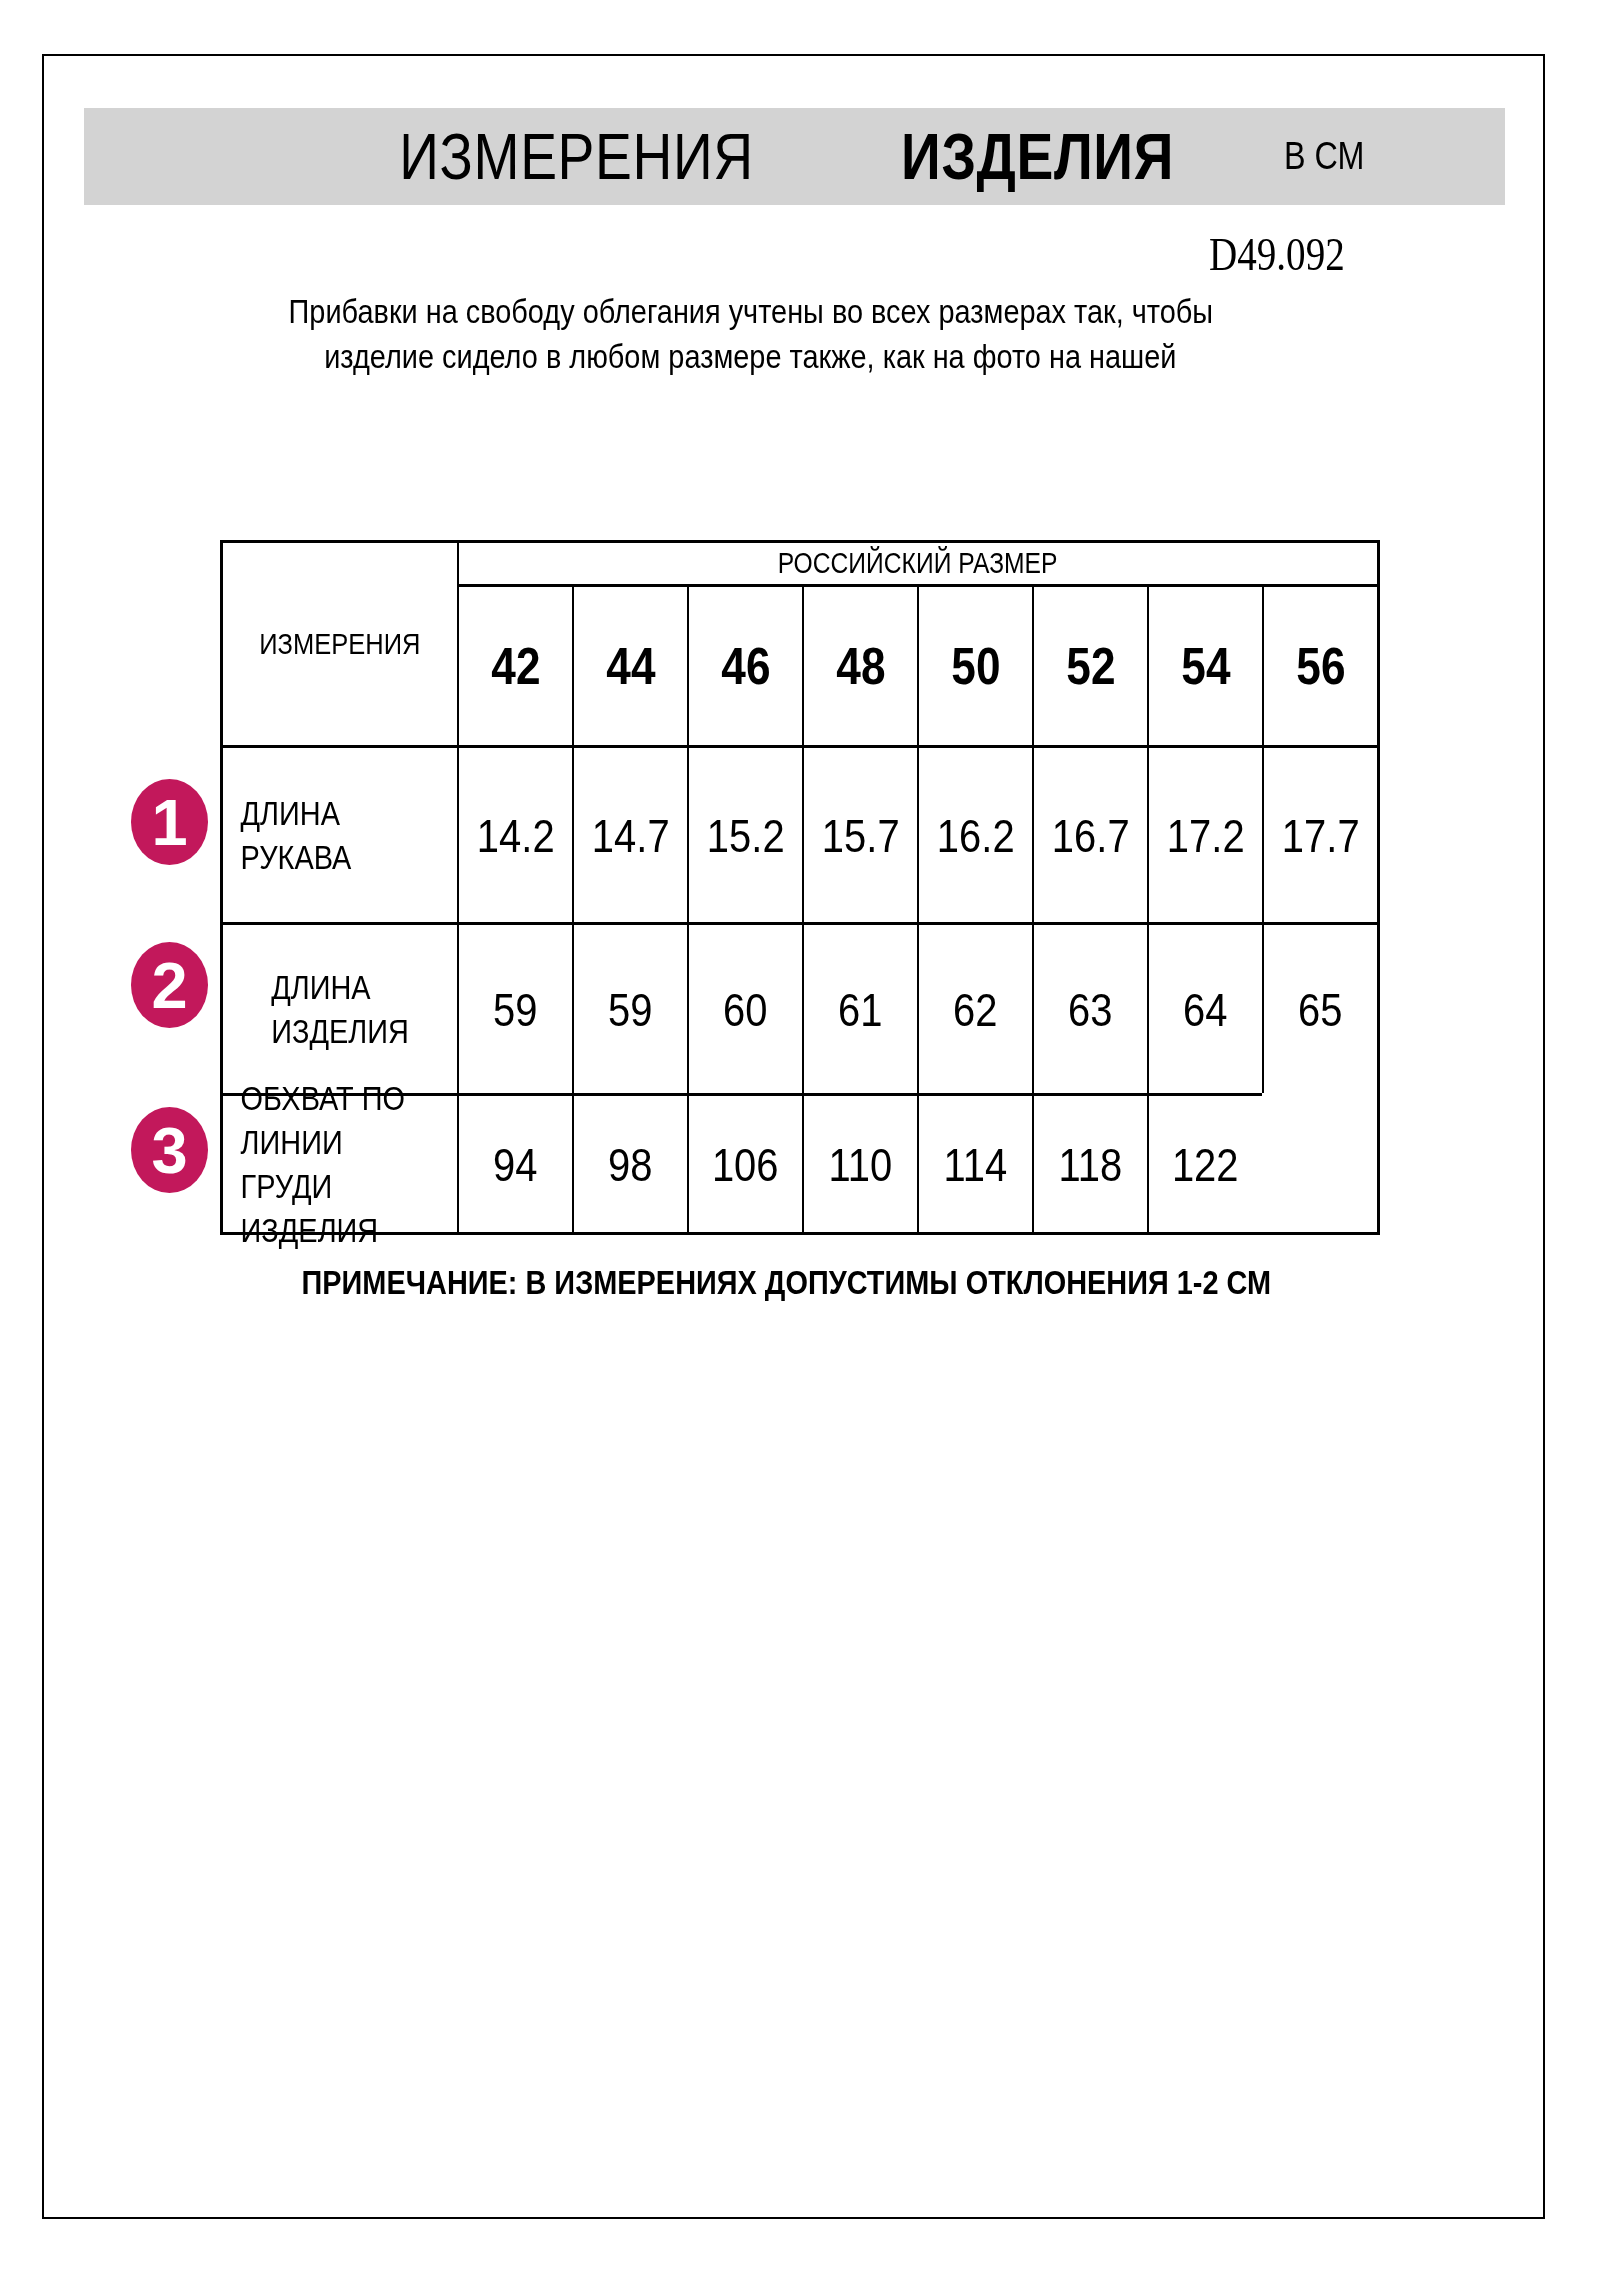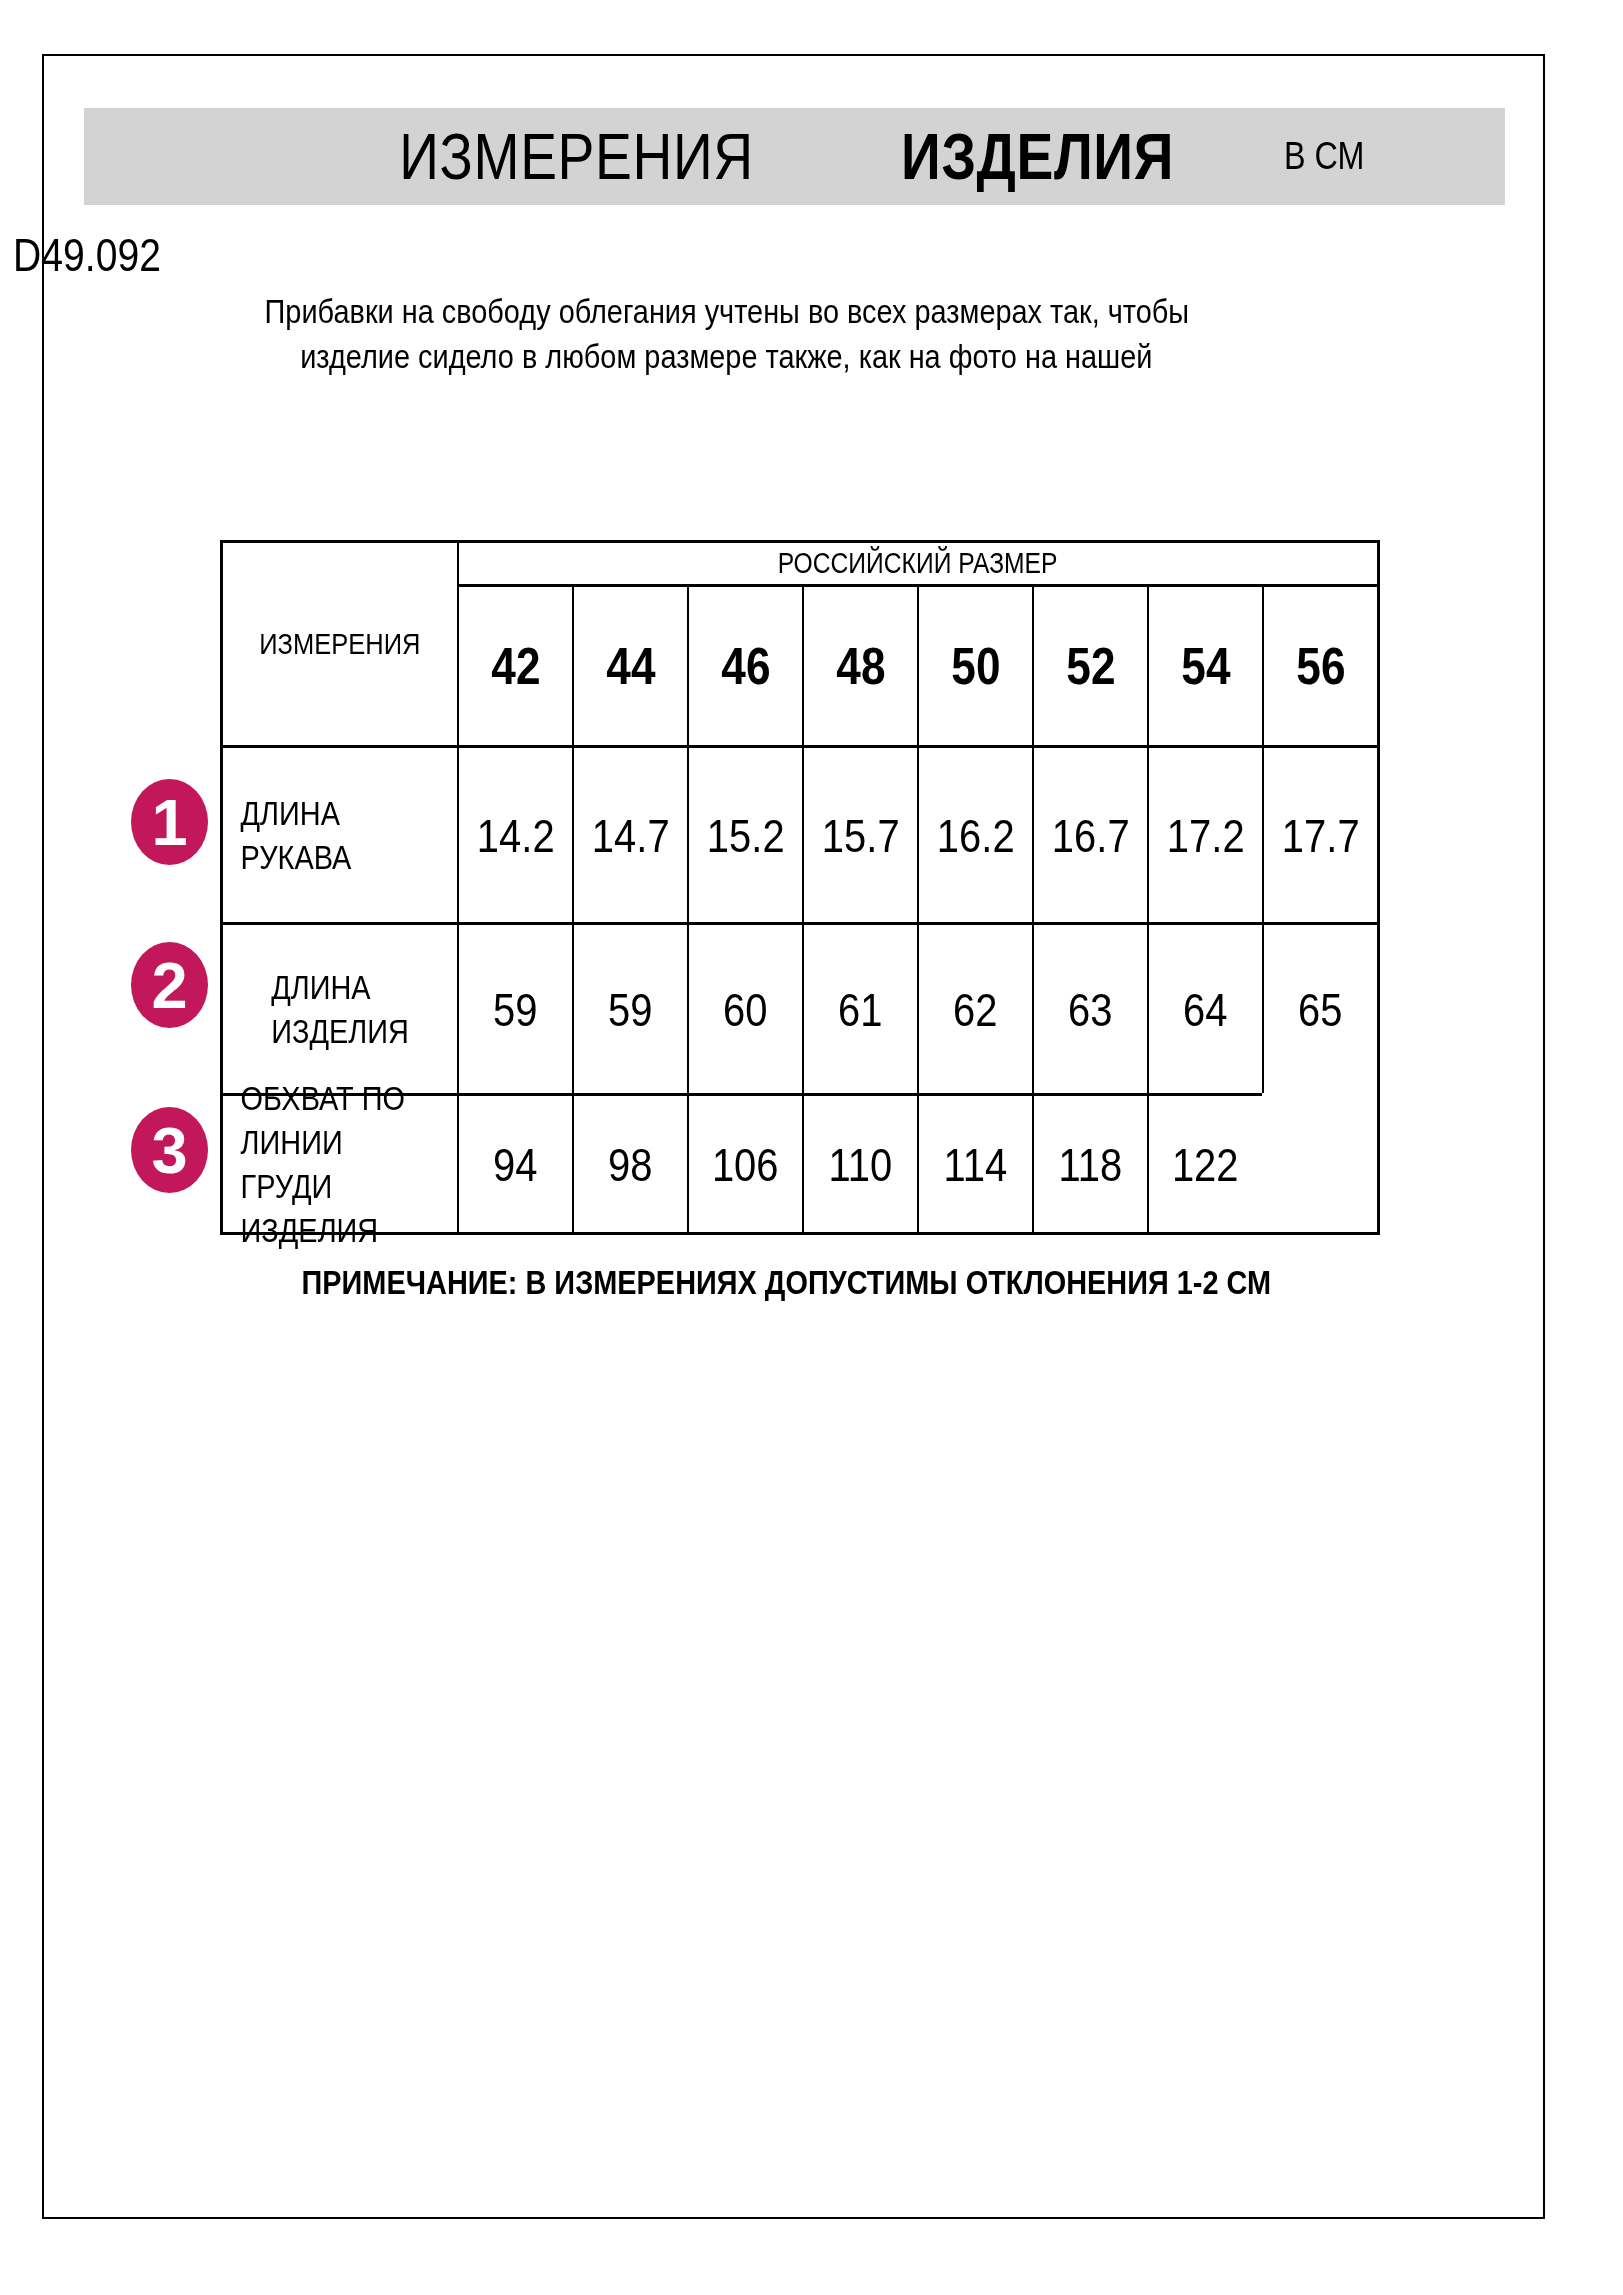--- a/index.html
+++ b/index.html
@@ -19,26 +19,26 @@
   .title-band{
     position:absolute;left:84px;top:108px;width:1421px;height:97px;
     display:flex;align-items:center;justify-content:center;padding-left:151px;box-sizing:border-box;
   }
   .title-w1{font-size:65px;font-weight:400;letter-spacing:0.7px;}
   .title-w2{font-size:65px;font-weight:700;margin-left:92px;letter-spacing:0.7px;}
   .title-unit{font-size:38px;font-weight:400;margin-left:79px;}
 
   
   .product-code{
-    position:absolute;left:0;top:228px;width:1357px;text-align:left;
-    font-size:46px;font-weight:400;
+    position:absolute;left:0;top:228px;width:1357px;text-align:right;
+    font-size:46px;font-weight:400;font-family:Liberation Serif, serif;
   }
   .description{
     position:absolute;left:0;top:289px;width:1453px;text-align:center;
-    font-size:34px;line-height:1.32;font-weight:400;
+    font-size:34px;line-height:1.32;font-weight:400;padding-left:24px;
   }
   .desc-line{display:block;}
 
   
   .size-table{
     position:absolute;left:220px;top:540px;
     display:grid;
     grid-template-columns:234px repeat(8,115px);
     grid-template-rows:41px 161px 177px 171px 139px;
     border:3.3px solid #000;

